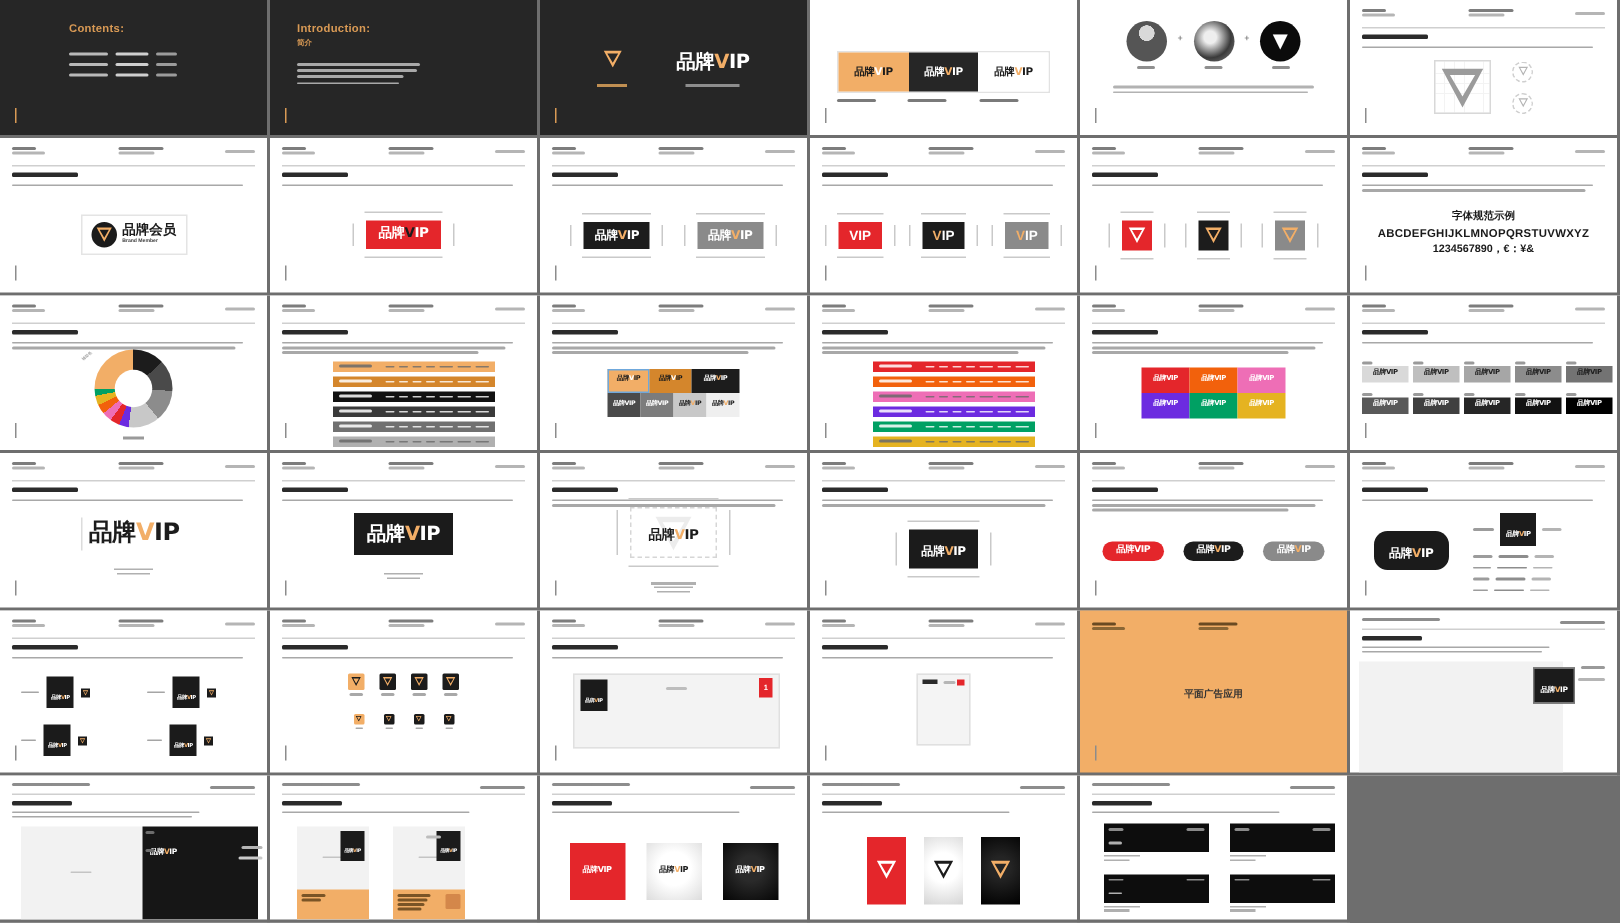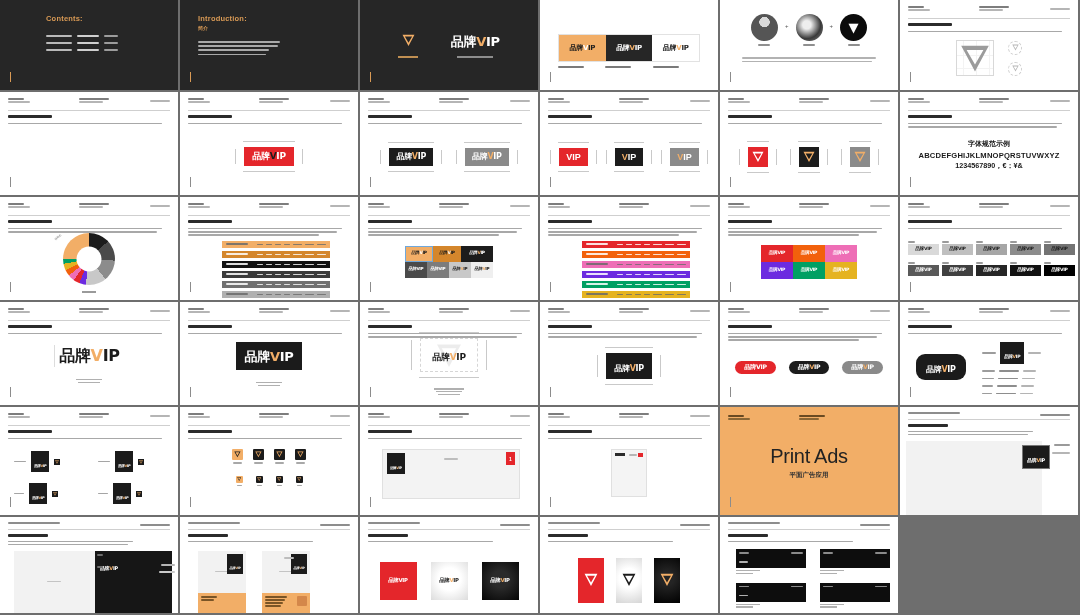--- a/index.html
+++ b/index.html
@@ -228,20 +228,33 @@
         </div>
       </div>
       <div class="rule"></div>
       <div class="sec-title" style="width:44px;" title="标志组合方式与最小尺寸">
         <div class="tt" style="width:44px;"></div>
       </div>
       <div class="sec-body">
         <div style="height:1.4px;background:#a8a8a8;width:96%;margin-bottom:1.8px;border-radius:1px;"></div>
       </div>
       <div class="pagemark"></div>
+      <div style="position:absolute;left:0;right:0;top:40px;bottom:14px;display:flex;align-items:center;justify-content:center;">
+        <div style="display:flex;align-items:center;gap:4px;border:1px solid #e4e4e4;padding:4px 6px;background:#fff;">
+          <div style="width:17px;height:17px;border-radius:50%;background:#1b1b1b;display:flex;align-items:center;justify-content:center;">
+            <span style="display:inline-block;line-height:0;"><svg width="11" height="10.45" viewBox="0 0 100 95">
+                <path d="M4 6 H96 L50 92 Z M22 20 L50 68 L78 20 Z" fill="#F2AE67" fill-rule="evenodd"></path>
+              </svg></span>
+          </div>
+          <div style="line-height:1.05;">
+            <div class="cjk" style="font-size:9px;font-weight:bold;color:#1b1b1b;">品牌会员</div>
+            <div style="font-size:3.4px;font-weight:bold;color:#3a3a3a;">Brand Member</div>
+          </div>
+        </div>
+      </div>
     </div>
     <div class="slide" title="标志色彩应用规范 — 9">
       <div class="hdr">
         <div class="hl" style="width:22px;">
           <div class="tick" style="width:16px;"></div>
           <div class="tick" style="width:22px;background:#b5b5b5;"></div>
         </div>
         <div class="hc" style="width:34px;">
           <div class="tick" style="width:30px;"></div>
           <div class="tick" style="width:24px;background:#b5b5b5;"></div>
@@ -1341,21 +1354,20 @@
         <div class="hl" style="width:22px;">
           <div class="tick" style="width:16px;background:#6a4a22;"></div>
           <div class="tick" style="width:22px;background:#8a6635;"></div>
         </div>
         <div class="hc" style="width:30px;">
           <div class="tick" style="width:26px;background:#6a4a22;"></div>
           <div class="tick" style="width:20px;background:#8a6635;"></div>
         </div>
       </div>
       <div class="big-type" style="transform:translate(-50%,-45%);">
-        <div class="t1" style="font-size:20px;">Print Ads</div>
         <div class="t2" style="font-family:&quot;DejaVu Sans&quot;,sans-serif;">平面广告应用</div>
       </div>
       <div class="pagemark"></div>
     </div>
     <div class="slide" title="平面广告（报纸） — 31">
       <div class="hdr" style="top:5px;">
         <div class="hl" style="width:30px;">
           <div class="tick" style="width:30px;background:#8d8d8d;"></div>
         </div>
         <div class="hc" style="width:26px;left:16%;">

